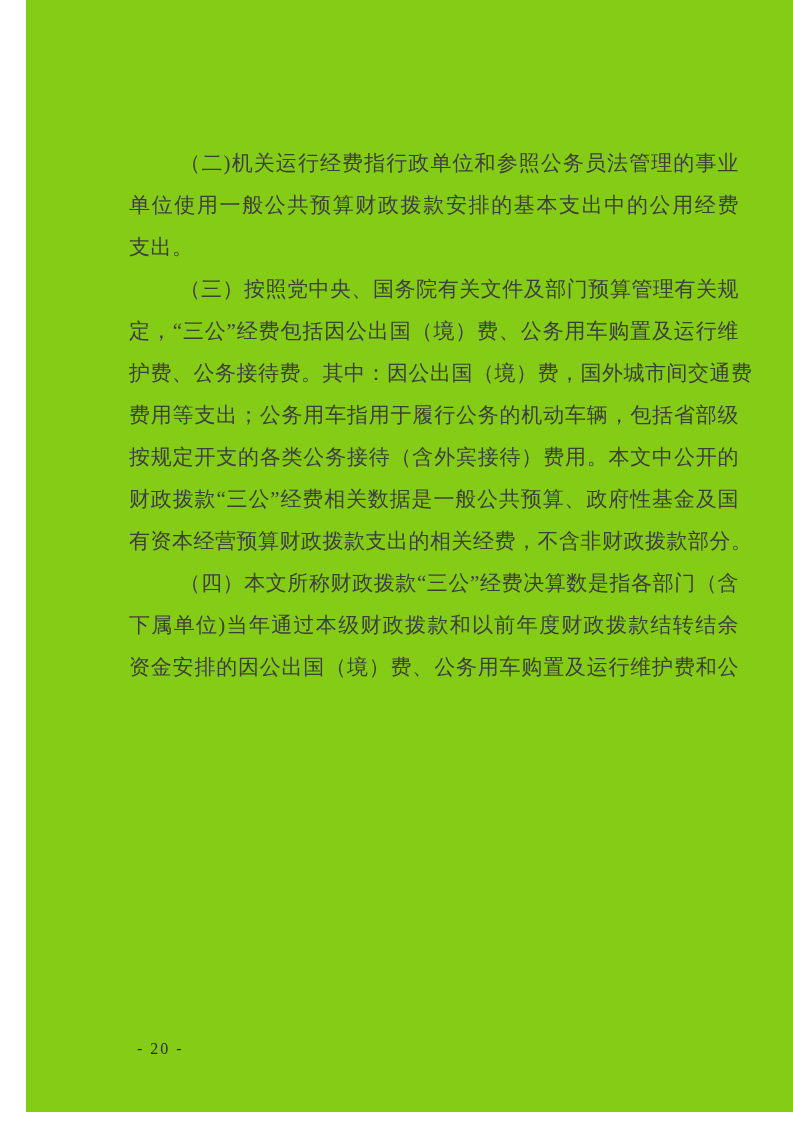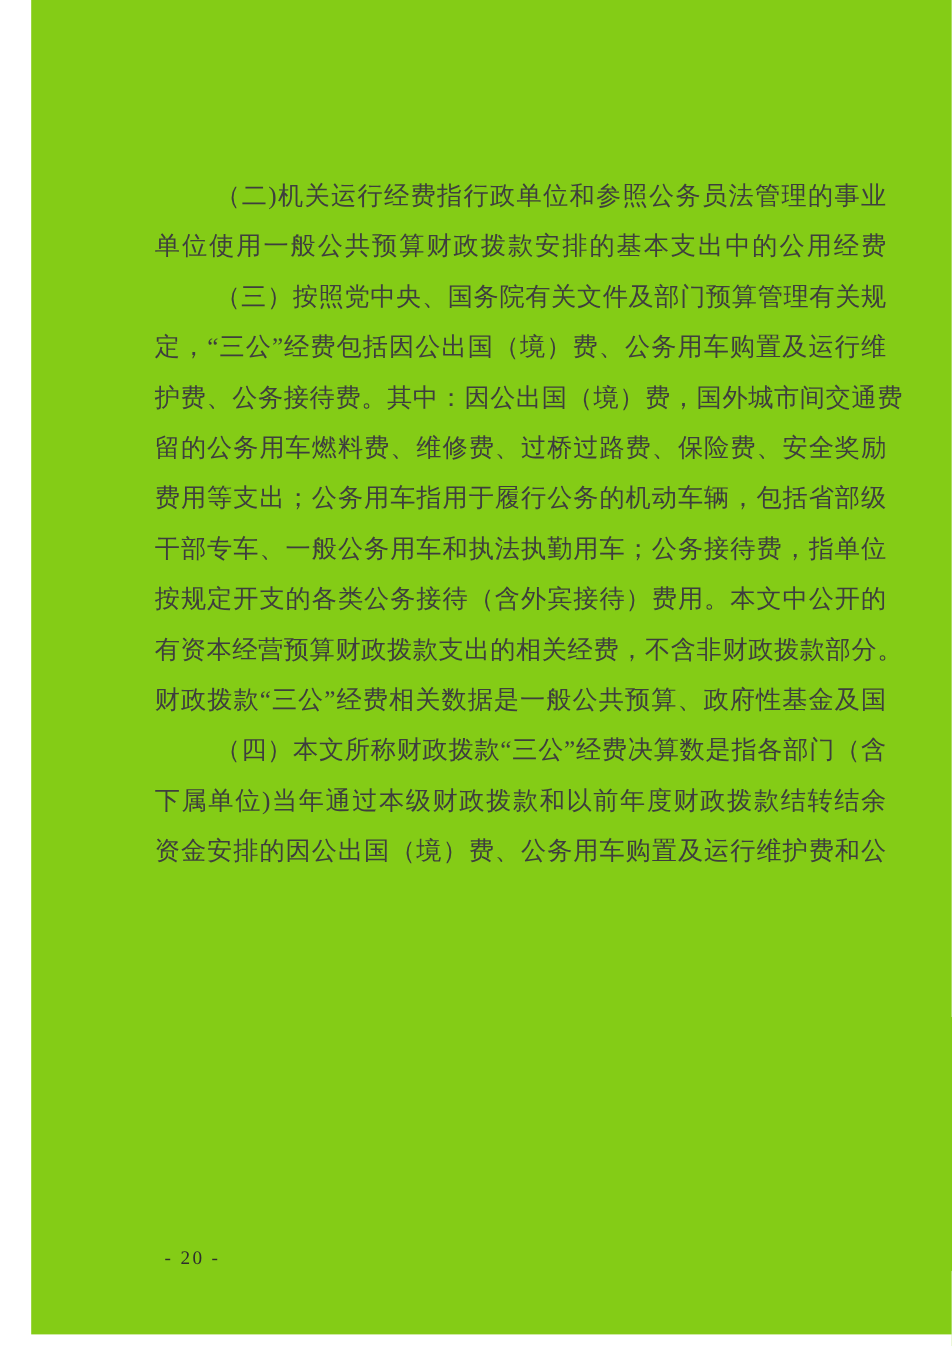--- a/index.html
+++ b/index.html
@@ -58,32 +58,31 @@
 </head>
 <body>
 
 <div class="page">
 
   <div class="body-text">
 
     <div>
       <div class="line indent">（二)机关运行经费指行政单位和参照公务员法管理的事业</div>
       <div class="line">单位使用一般公共预算财政拨款安排的基本支出中的公用经费</div>
+      <div class="line para-end">支出。</div>
     </div>
 
     <div>
       <div class="line indent">（三）按照党中央、国务院有关文件及部门预算管理有关规</div>
       <div class="line">定，“三公”经费包括因公出国（境）费、公务用车购置及运行维</div>
       <div class="line">护费、公务接待费。其中：因公出国（境）费，国外城市间交通费</div>
-      <div class="line">留的公务用车燃料费、维修费、过桥过路费、保险费、安全奖励</div>
       <div class="line">费用等支出；公务用车指用于履行公务的机动车辆，包括省部级</div>
-      <div class="line">干部专车、一般公务用车和执法执勤用车；公务接待费，指单位</div>
       <div class="line">按规定开支的各类公务接待（含外宾接待）费用。本文中公开的</div>
+      <div class="line">财政拨款“三公”经费相关数据是一般公共预算、政府性基金及国</div>
       <div class="line">有资本经营预算财政拨款支出的相关经费，不含非财政拨款部分。</div>
-      <div class="line">财政拨款“三公”经费相关数据是一般公共预算、政府性基金及国</div>
     </div>
 
     <div>
       <div class="line indent">（四）本文所称财政拨款“三公”经费决算数是指各部门（含</div>
       <div class="line">下属单位)当年通过本级财政拨款和以前年度财政拨款结转结余</div>
       <div class="line">资金安排的因公出国（境）费、公务用车购置及运行维护费和公</div>
     </div>
 
 
   </div>

